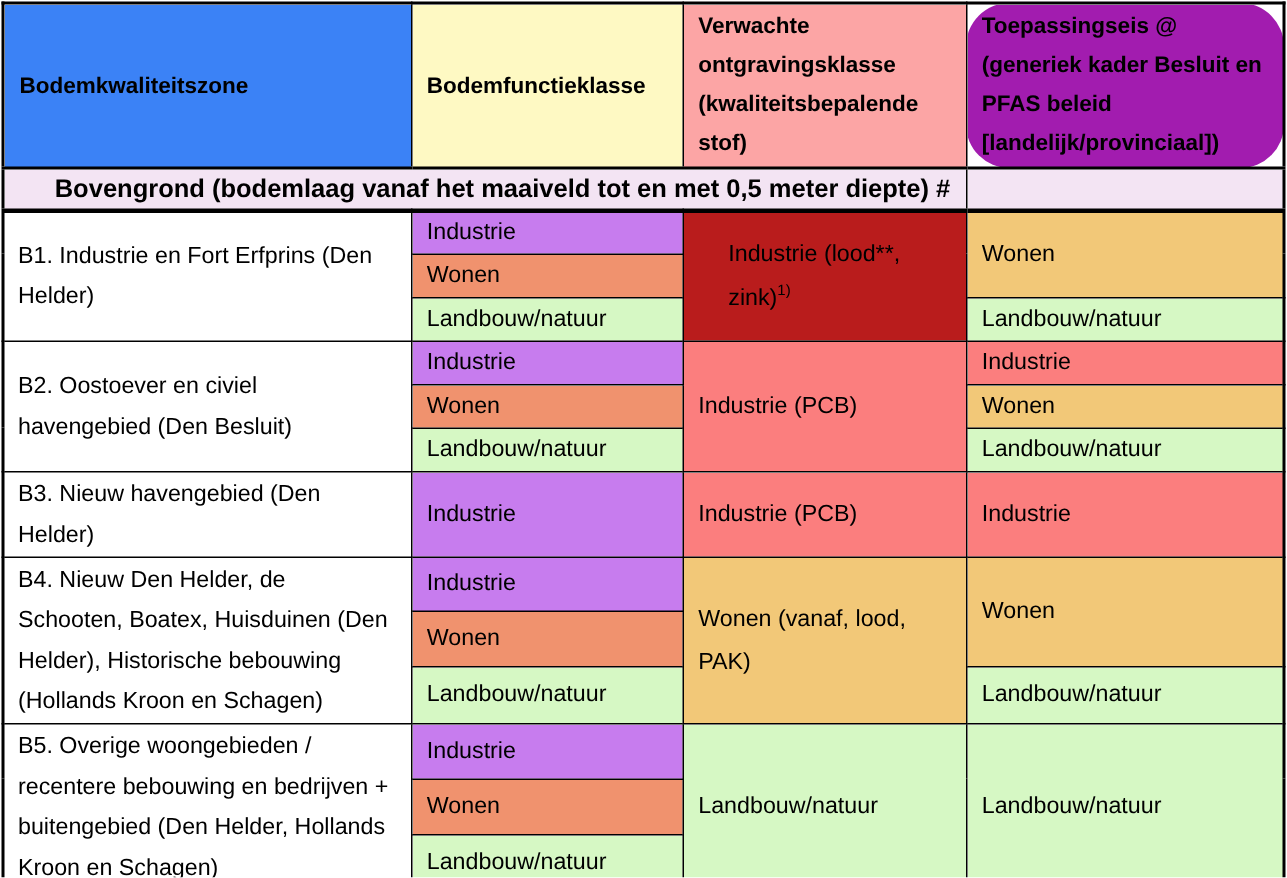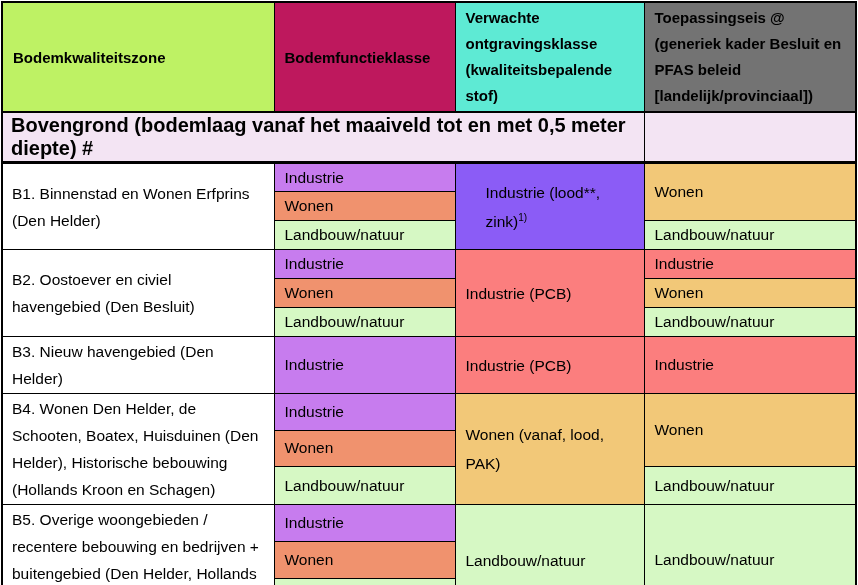--- a/index.html
+++ b/index.html
@@ -14,56 +14,56 @@
   td, th {
     border: 1px solid #000; padding: 1px 10px;
     vertical-align: middle; text-align: left; overflow: hidden;
     box-sizing: border-box; word-wrap: break-word;
   }
   tr.header-row th {
     font-weight: bold; font-size: 15px; border-bottom: 2px solid #000;
   }
   th.hdr-wrap { line-height: 26px; vertical-align: middle; }
   tr.band-row td {
-    font-weight: bold; font-size: 20px; border-bottom: 3px solid #000; padding-left: 8px;
+    font-weight: bold; font-size: 17px; border-bottom: 3px solid #000; padding-left: 8px; text-align: right;
   }
   td.zone { font-size: 15.5px; line-height: 27px; background: #ffffff; padding-left: 9px; }
   td.lbl  { font-size: 15.5px; }
   td.ontgr { font-size: 15.5px; line-height: 29px; }
   sup { font-size: 10px; line-height: 0; }
 </style>
 </head>
 <body>
 
 <div class="canvas">
   <table class="bkz">
     <colgroup>
       <col style="width:272px">
       <col style="width:181px">
       <col style="width:189px">
       <col style="width:212px">
     </colgroup>
 
     <tbody>
         <tr class="header-row" style="height:110px">
-      <th style="background-color: #bef264;">Bodemkwaliteitszone</th>
-      <th style="background-color: #be185d;">Bodemfunctieklasse</th>
-      <th class="hdr-wrap" style="background-color: #5eead4;">Verwachte ontgravingsklasse (kwaliteitsbepalende stof)</th>
-      <th class="hdr-wrap" style="background-color: #737373;">Toepassingseis @ (generiek kader Besluit en PFAS beleid [landelijk/provinciaal])</th>
+      <th style="background-color: #3b82f6;">Bodemkwaliteitszone</th>
+      <th style="background-color: #fef9c3;">Bodemfunctieklasse</th>
+      <th class="hdr-wrap" style="background-color: #fca5a5;">Verwachte ontgravingsklasse (kwaliteitsbepalende stof)</th>
+      <th class="hdr-wrap" style="background-color: #a21caf; border-radius: 29px;">Toepassingseis @ (generiek kader Besluit en PFAS beleid [landelijk/provinciaal])</th>
     </tr>
 
     <tr class="band-row" style="height:28px">
       <td colspan="3" style="background-color: rgb(243, 228, 243);">Bovengrond (bodemlaag vanaf het maaiveld tot en met 0,5 meter diepte) #</td>
       <td style="background-color: rgb(243, 228, 243);"></td>
     </tr>
 
     <tr style="height:29px">
-      <td class="zone" rowspan="3">B1. Binnenstad en Wonen Erfprins (Den Helder)</td>
+      <td class="zone" rowspan="3">B1. Industrie en Fort Erfprins (Den Helder)</td>
       <td class="lbl" style="background-color: rgb(199, 124, 238);">Industrie</td>
-      <td class="ontgr" rowspan="3" style="background-color: #8b5cf6; padding-left: 30px;">
+      <td class="ontgr" rowspan="3" style="background-color: #b91c1c; padding-left: 30px;">
         <span>Industrie (lood**, zink)</span><sup>1)</sup>
       </td>
       <td class="lbl" rowspan="2" style="background-color: rgb(242, 200, 120);">Wonen</td>
     </tr>
     <tr style="height:29px">
       <td class="lbl" style="background-color: rgb(240, 146, 110);">Wonen</td>
     </tr>
     <tr style="height:29px">
       <td class="lbl" style="background-color: rgb(214, 248, 196);">Landbouw/natuur</td>
       <td class="lbl" style="background-color: rgb(214, 248, 196);">Landbouw/natuur</td>
@@ -85,21 +85,21 @@
     </tr>
 
     <tr style="height:52px">
       <td class="zone">B3. Nieuw havengebied (Den Helder)</td>
       <td class="lbl" style="background-color: rgb(199, 124, 238);">Industrie</td>
       <td class="ontgr" style="background-color: rgb(251, 126, 126);">Industrie (PCB)</td>
       <td class="lbl" style="background-color: rgb(251, 126, 126);">Industrie</td>
     </tr>
 
     <tr style="height:36px">
-      <td class="zone" rowspan="3">B4. Wonen Den Helder, de Schooten, Boatex, Huisduinen (Den Helder), Historische bebouwing (Hollands Kroon en Schagen)</td>
+      <td class="zone" rowspan="3">B4. Nieuw Den Helder, de Schooten, Boatex, Huisduinen (Den Helder), Historische bebouwing (Hollands Kroon en Schagen)</td>
       <td class="lbl" style="background-color: rgb(199, 124, 238);">Industrie</td>
       <td class="ontgr" rowspan="3" style="background-color: rgb(242, 200, 120);">Wonen (vanaf, lood, PAK)</td>
       <td class="lbl" rowspan="2" style="background-color: rgb(242, 200, 120);">Wonen</td>
     </tr>
     <tr style="height:36px">
       <td class="lbl" style="background-color: rgb(240, 146, 110);">Wonen</td>
     </tr>
     <tr style="height:37px">
       <td class="lbl" style="background-color: rgb(214, 248, 196);">Landbouw/natuur</td>
       <td class="lbl" style="background-color: rgb(214, 248, 196);">Landbouw/natuur</td>

